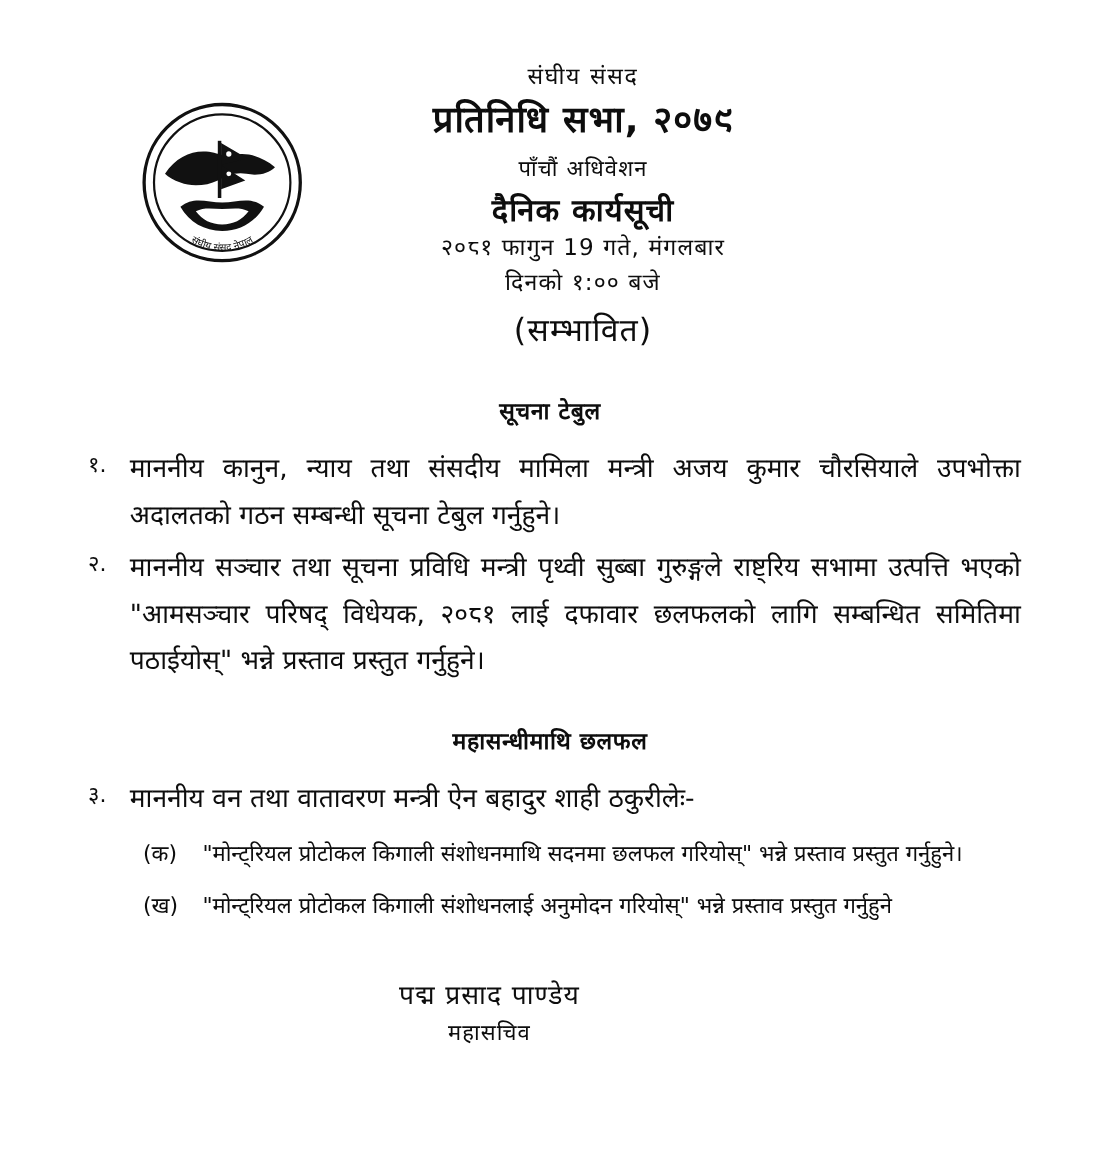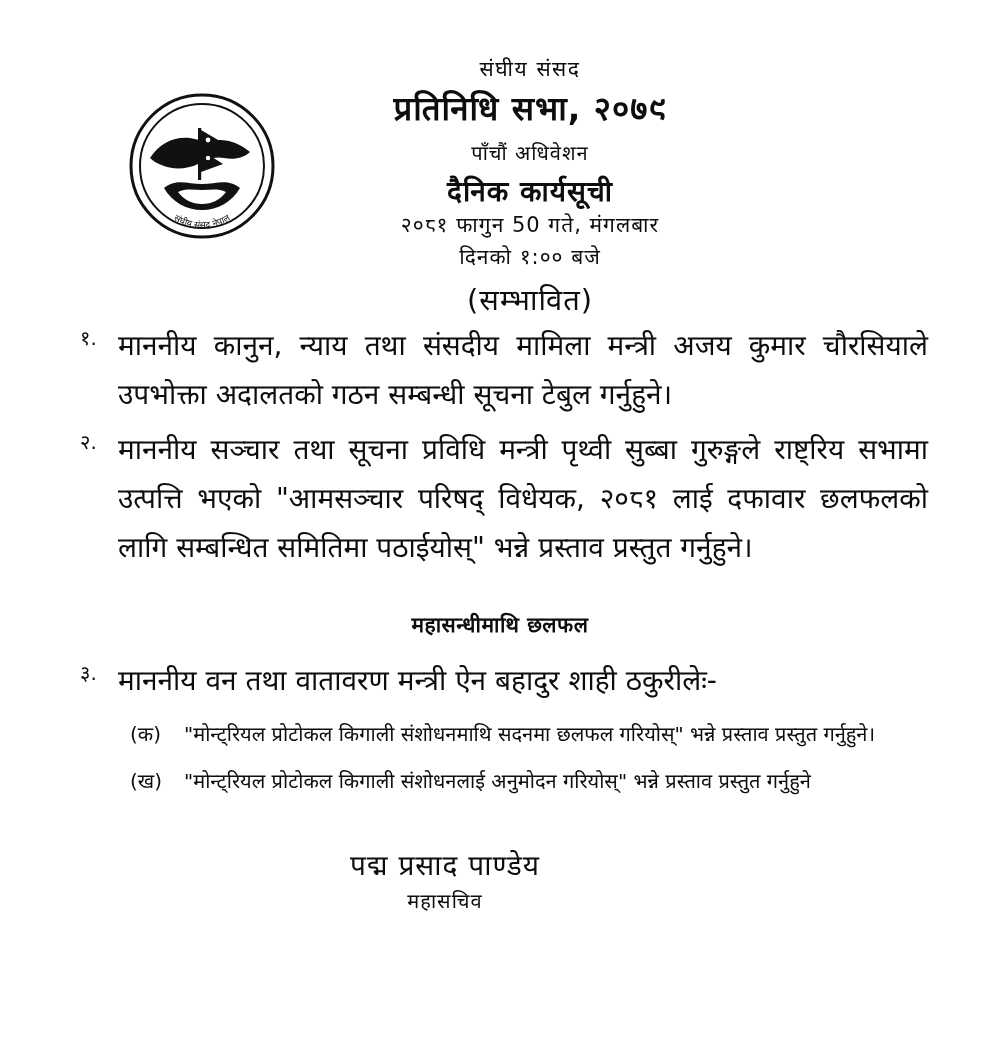--- a/index.html
+++ b/index.html
@@ -103,21 +103,21 @@
   .item-num {
     width: 46px;
     flex: 0 0 46px;
     font-size: 20px;
     line-height: 1.75;
     padding-left: 8px;
     box-sizing: border-box;
   }
   .item-text {
     flex: 1 1 auto;
-    font-size: 28px;
+    font-size: 24px;
     line-height: 1.75;
     text-align: justify;
     text-justify: inter-word;
     hyphens: none;
   }
   .item-text.nojustify { text-align: left; }
 
   .sub-item {
     display: flex;
     align-items: flex-start;
@@ -138,21 +138,21 @@
     padding-right: 2px;
   }
 
   
   .signature {
     margin-top: 46px;
     text-align: center;
     padding-right: 110px;
   }
   .sig-name {
-    font-size: 28px;
+    font-size: 24px;
     letter-spacing: 1px;
     margin-bottom: 4px;
   }
   .sig-title {
     font-size: 20px;
     letter-spacing: 1px;
   }
 </style>
 </head>
 <body>
@@ -179,25 +179,26 @@
         <textPath href="#ringpath" startOffset="50%" text-anchor="middle">संघीय संसद नेपाल</textPath>
       </text>
     </svg>
   </div>
 
   <div class="header">
     <div class="h-line l-sansad">संघीय संसद</div>
     <div class="h-line l-sabha">प्रतिनिधि सभा, २०७९</div>
     <div class="h-line l-adhiveshan">पाँचौं अधिवेशन</div>
     <div class="h-line l-karyasuchi">दैनिक कार्यसूची</div>
-    <div class="h-line l-date">२०८१ फागुन 50 गते, मंगलबार</div>
+    <div class="h-line l-date">२०८१ फागुन 19 गते, मंगलबार</div>
     <div class="h-line l-time">दिनको १:०० बजे</div>
     <div class="h-line l-sambhavit">(सम्भावित)</div>
   </div>
 
+  <div class="section-title">सूचना टेबुल</div>
   <div class="item">
     <div class="item-num">१.</div>
     <div class="item-text">माननीय कानुन, न्याय तथा संसदीय मामिला मन्त्री अजय कुमार चौरसियाले उपभोक्ता अदालतको गठन सम्बन्धी सूचना टेबुल गर्नुहुने।</div>
   </div>
 
   <div class="item">
     <div class="item-num">२.</div>
     <div class="item-text">माननीय सञ्चार तथा सूचना प्रविधि मन्त्री पृथ्वी सुब्बा गुरुङ्गले राष्ट्रिय सभामा उत्पत्ति भएको "आमसञ्चार परिषद् विधेयक, २०८१ लाई दफावार छलफलको लागि सम्बन्धित समितिमा पठाईयोस्" भन्ने प्रस्ताव प्रस्तुत गर्नुहुने।</div>
   </div>
 

